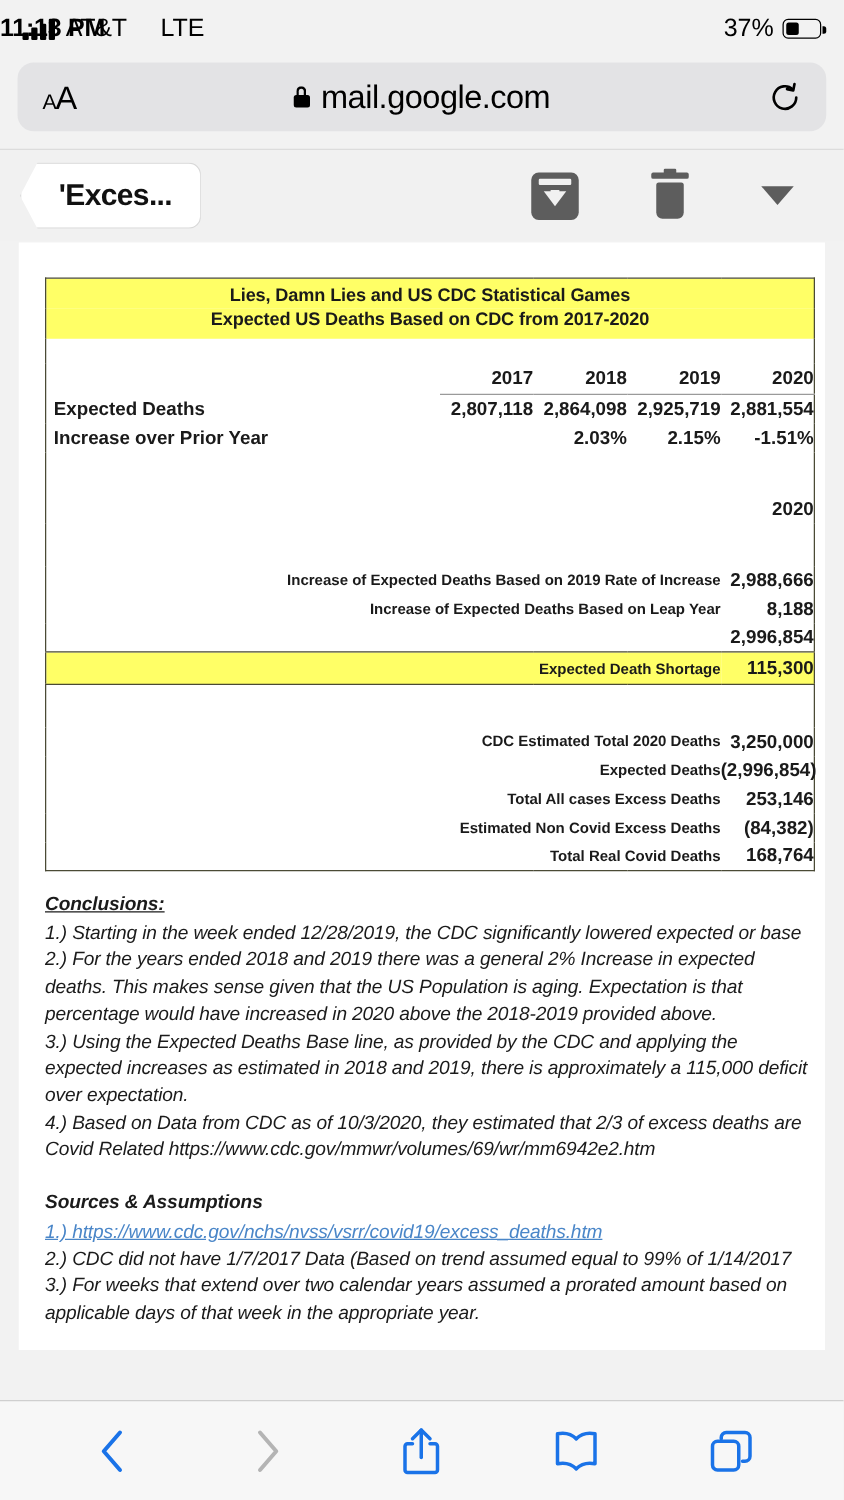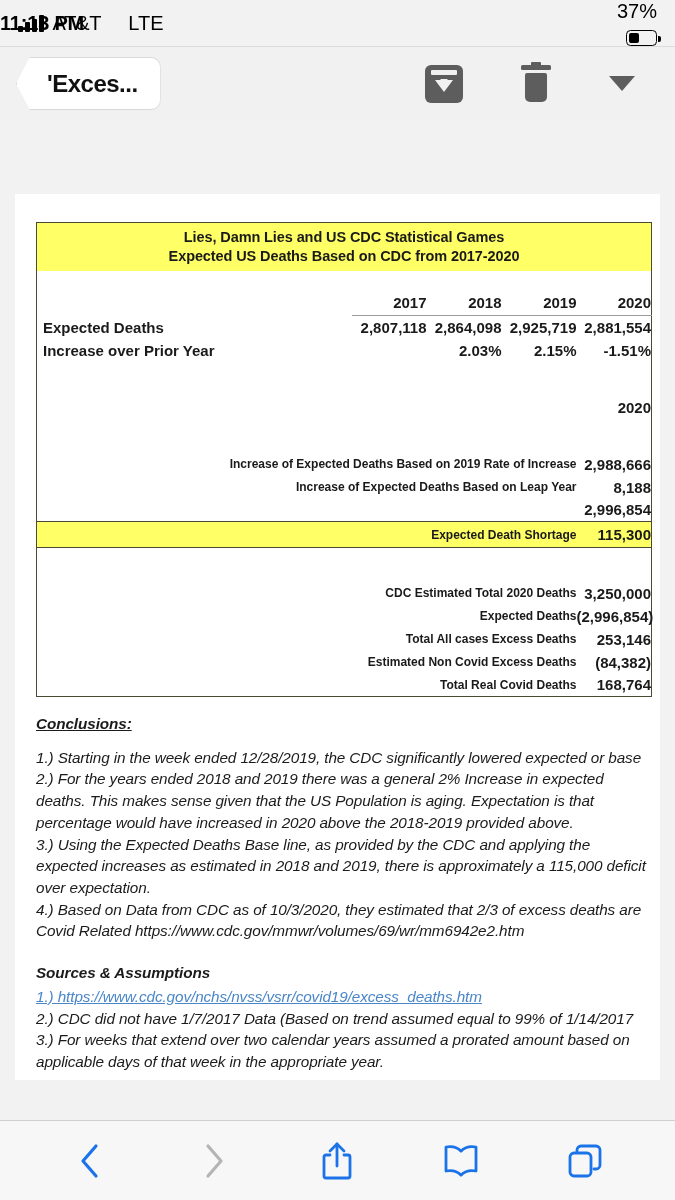--- a/index.html
+++ b/index.html
@@ -25,21 +25,21 @@
   .bars i:nth-child(1) { height: 6px; }
   .bars i:nth-child(2) { height: 9.5px; }
   .bars i:nth-child(3) { height: 13px; }
   .bars i:nth-child(4) { height: 16.5px; }
   .carrier { font-size: 20px; color: #000; letter-spacing: -0.2px; }
   .lte { font-size: 20px; color: #000; margin-left: 18px; }
   .sb-time {
     position: absolute; left: 0; right: 0; text-align: left;
     font-size: 20px; font-weight: bold; color: #000; letter-spacing: -0.2px;
   }
-  .sb-right { margin-left: auto; display: flex; align-items: flex-end; gap: 7px; flex-direction: column; }
+  .sb-right { margin-left: auto; display: flex; align-items: center; gap: 7px; }
   .batt-pct { font-size: 20px; color: #000; }
   .batt {
     position: relative; width: 31px; height: 16px;
     border: 1.8px solid #000; border-radius: 4.5px;
   }
   .batt-fill { position: absolute; top: 1.6px; left: 1.6px; bottom: 1.6px; width: 37%; background: #000; border-radius: 2px; }
   .batt-nub { position: absolute; right: -4.5px; top: 5px; width: 2.6px; height: 6px; background: #000; border-radius: 0 2px 2px 0; }
 
   
   .urlbar-wrap { padding: 4px 14px 14px 14px; background: #f2f2f2; }
@@ -140,21 +140,21 @@
   .rowline td { height: 23px; }
   .shortage { background: #ffff66; border-top: 1.6px solid #4a4a35; border-bottom: 1.6px solid #4a4a35; margin-top: 48px; }
   .shortage td { height: 26px; }
 
   
   .prose { padding: 16px 12px 0 21px; }
   .prose p {
     font-size: 15.3px; font-style: italic; color: #1b1b1b;
     line-height: 1.42; letter-spacing: -0.1px;
   }
-  .prose .hd { font-weight: bold; text-decoration: underline; font-style: italic; margin-bottom: 12px; }
+  .prose .hd { font-weight: bold; text-decoration: underline; font-style: italic; margin-bottom: 1px; }
   .prose .hd2 { font-weight: bold; font-style: italic; text-decoration: none; margin-bottom: 2px; }
   .prose .gapblock { height: 20px; }
   .prose a { color: #4a86c8; text-decoration: underline; font-style: italic; }
 
   
   .bottombar {
     position: absolute; left: 0; right: 0; bottom: 0; height: 80px;
     background: #f7f7f7; border-top: 1px solid #cfcfcf;
     display: flex; align-items: center; justify-content: space-around;
     padding: 0 28px;
@@ -182,20 +182,38 @@
     <div class="sb-time">11:13 PM</div>
     <div class="sb-right">
       <span class="batt-pct">37%</span>
       <span class="batt">
         <span class="batt-fill"></span>
           <span class="batt-nub"></span>
       </span>
     </div>
   </div>
 
+  <div class="urlbar-wrap">
+    <div class="urlbar">
+      <span class="aa"><span class="small">A</span>A</span>
+      <span class="url-center">
+        <span class="lock">
+          <span class="lock-shackle"></span>
+            <span class="lock-body"></span>
+        </span>
+        <span class="url-text">mail.google.com</span>
+      </span>
+      <span class="reload">
+        <svg width="26" height="26" viewBox="0 0 26 26">
+          <path d="M22 13a9 9 0 1 1-2.8-6.5" fill="none" stroke="#000" stroke-width="2.1" stroke-linecap="round"></path>
+          <path d="M20.6 2.2 L19.6 7.3 L14.6 6.3" fill="none" stroke="#000" stroke-width="2.1" stroke-linecap="round" stroke-linejoin="round"></path>
+        </svg>
+      </span>
+    </div>
+  </div>
 
   <div class="gtoolbar">
     <div class="backtag">
       <span class="backtag-label">'Exces...</span>
     </div>
     <div class="gtools">
       <div class="archive-icon">
           <span class="archive-stem"></span>
         </div>
       <div class="trash-icon">

